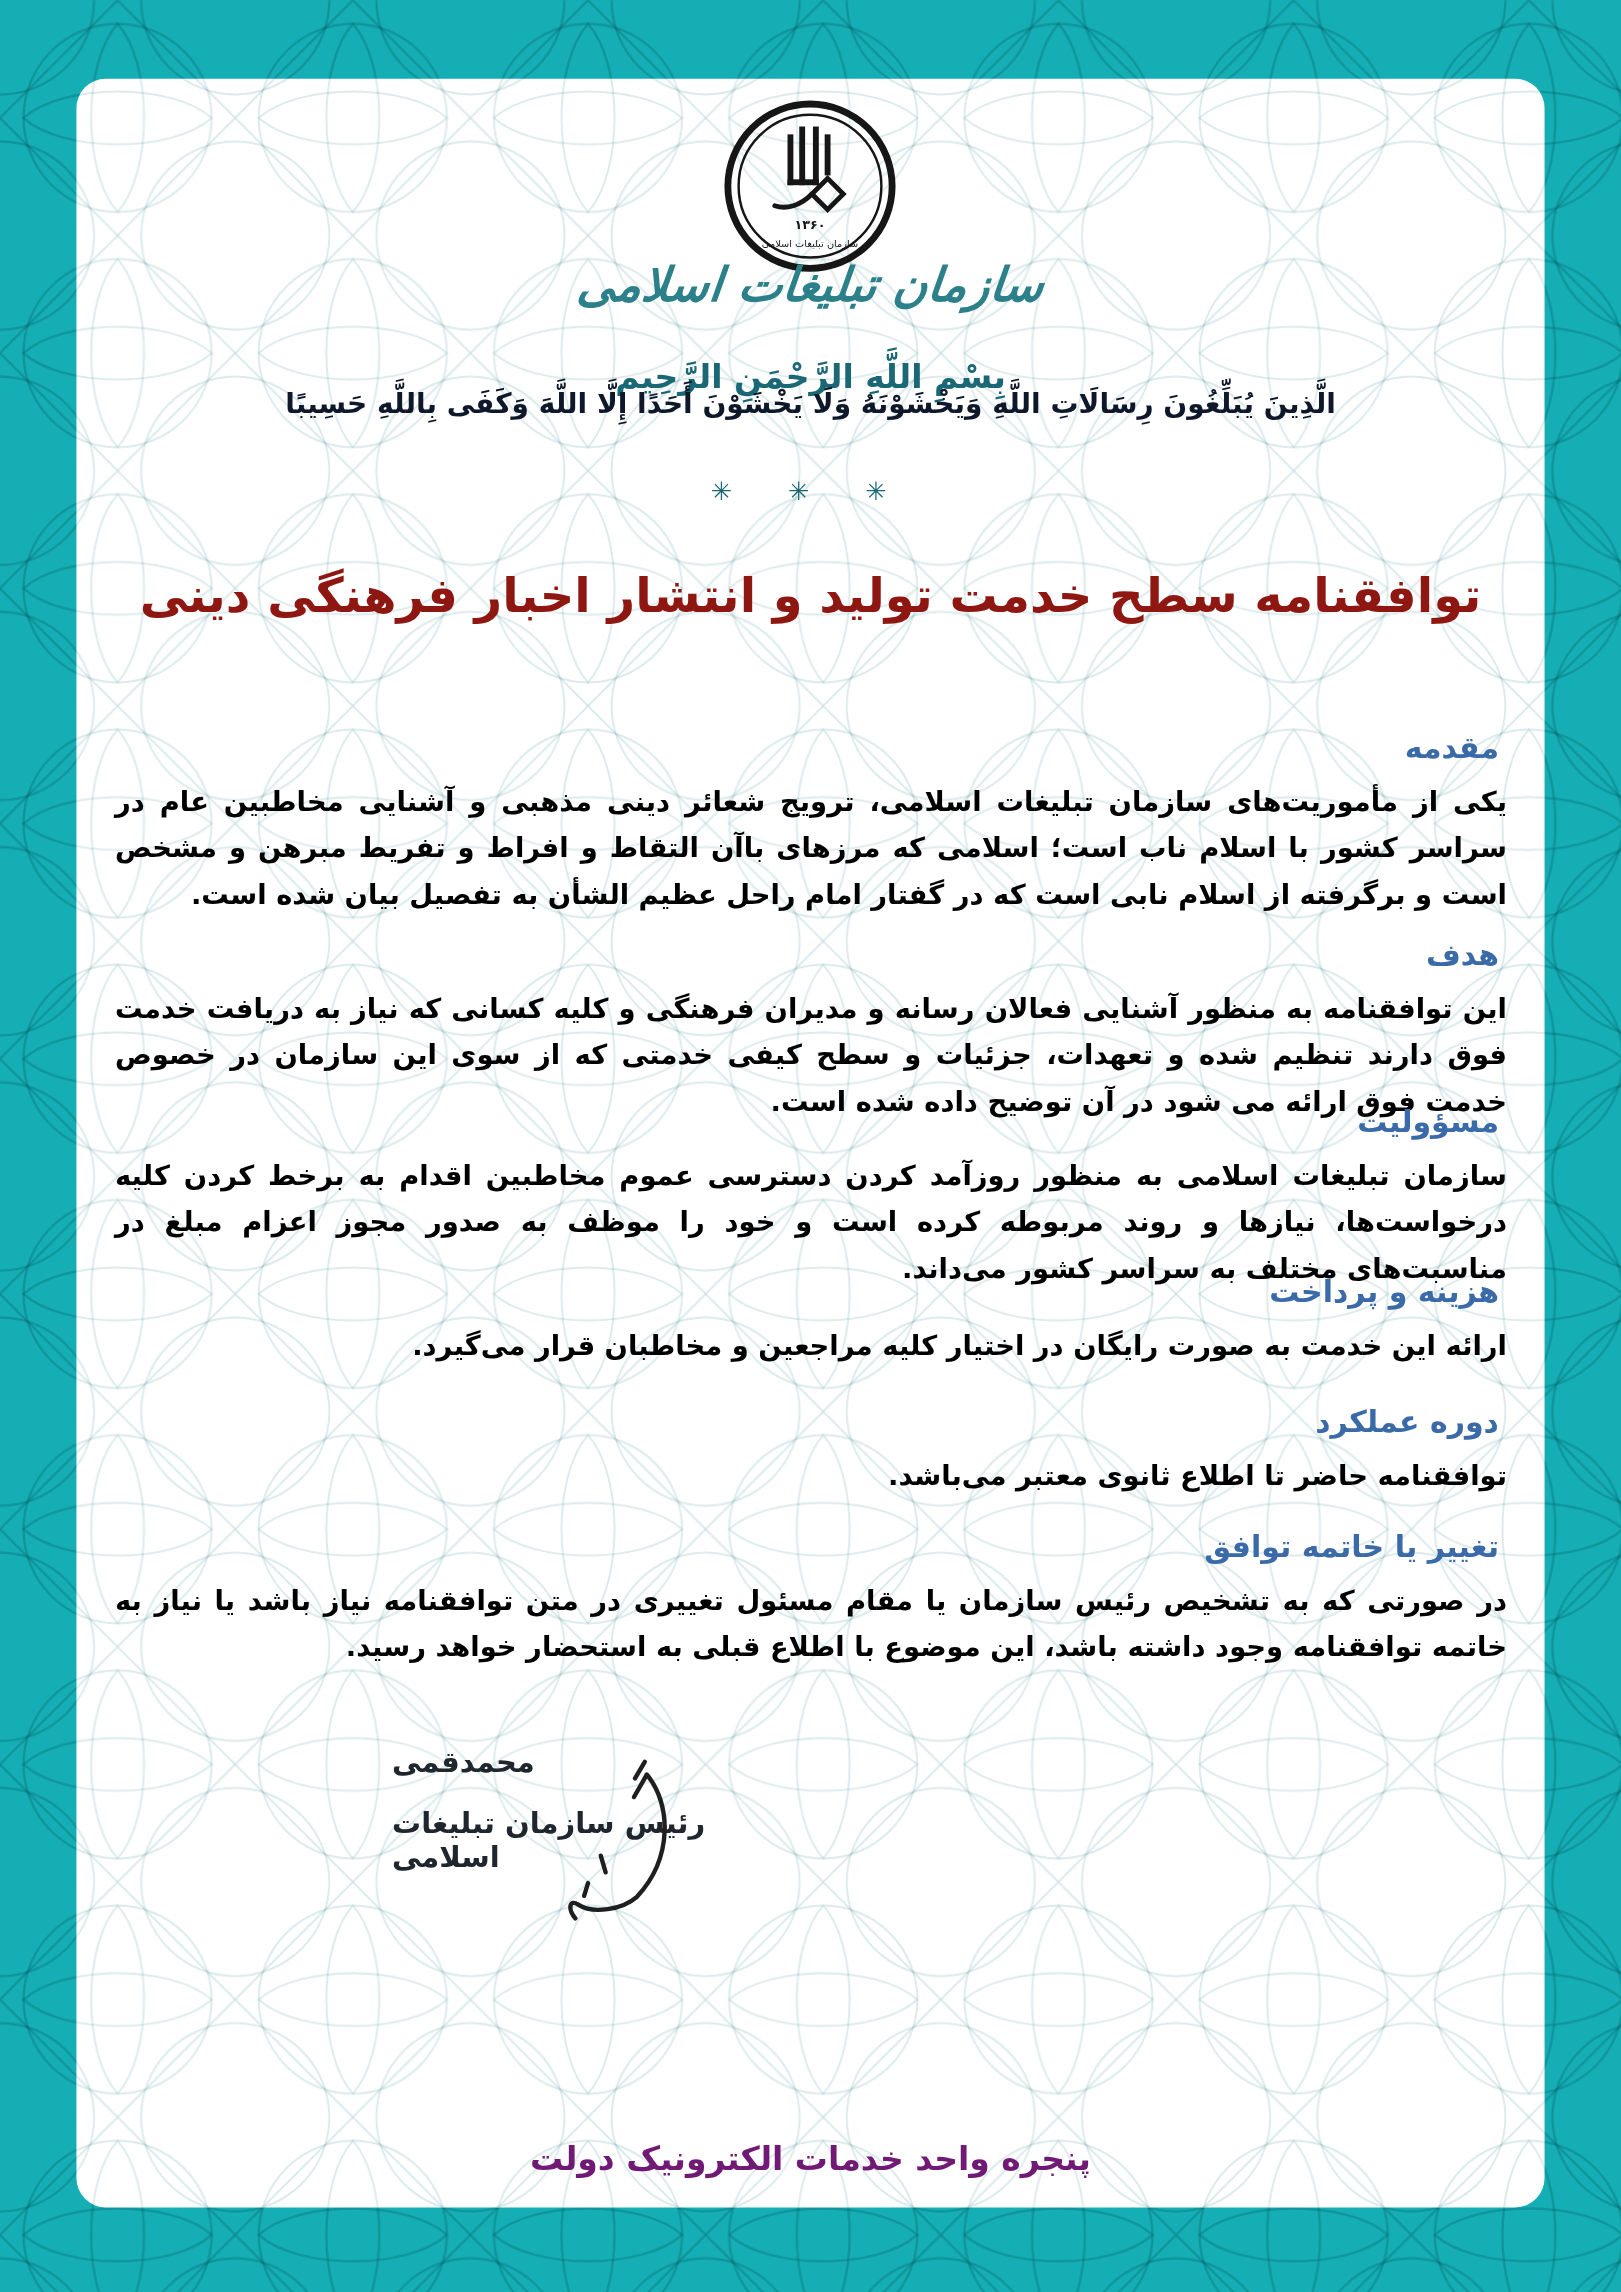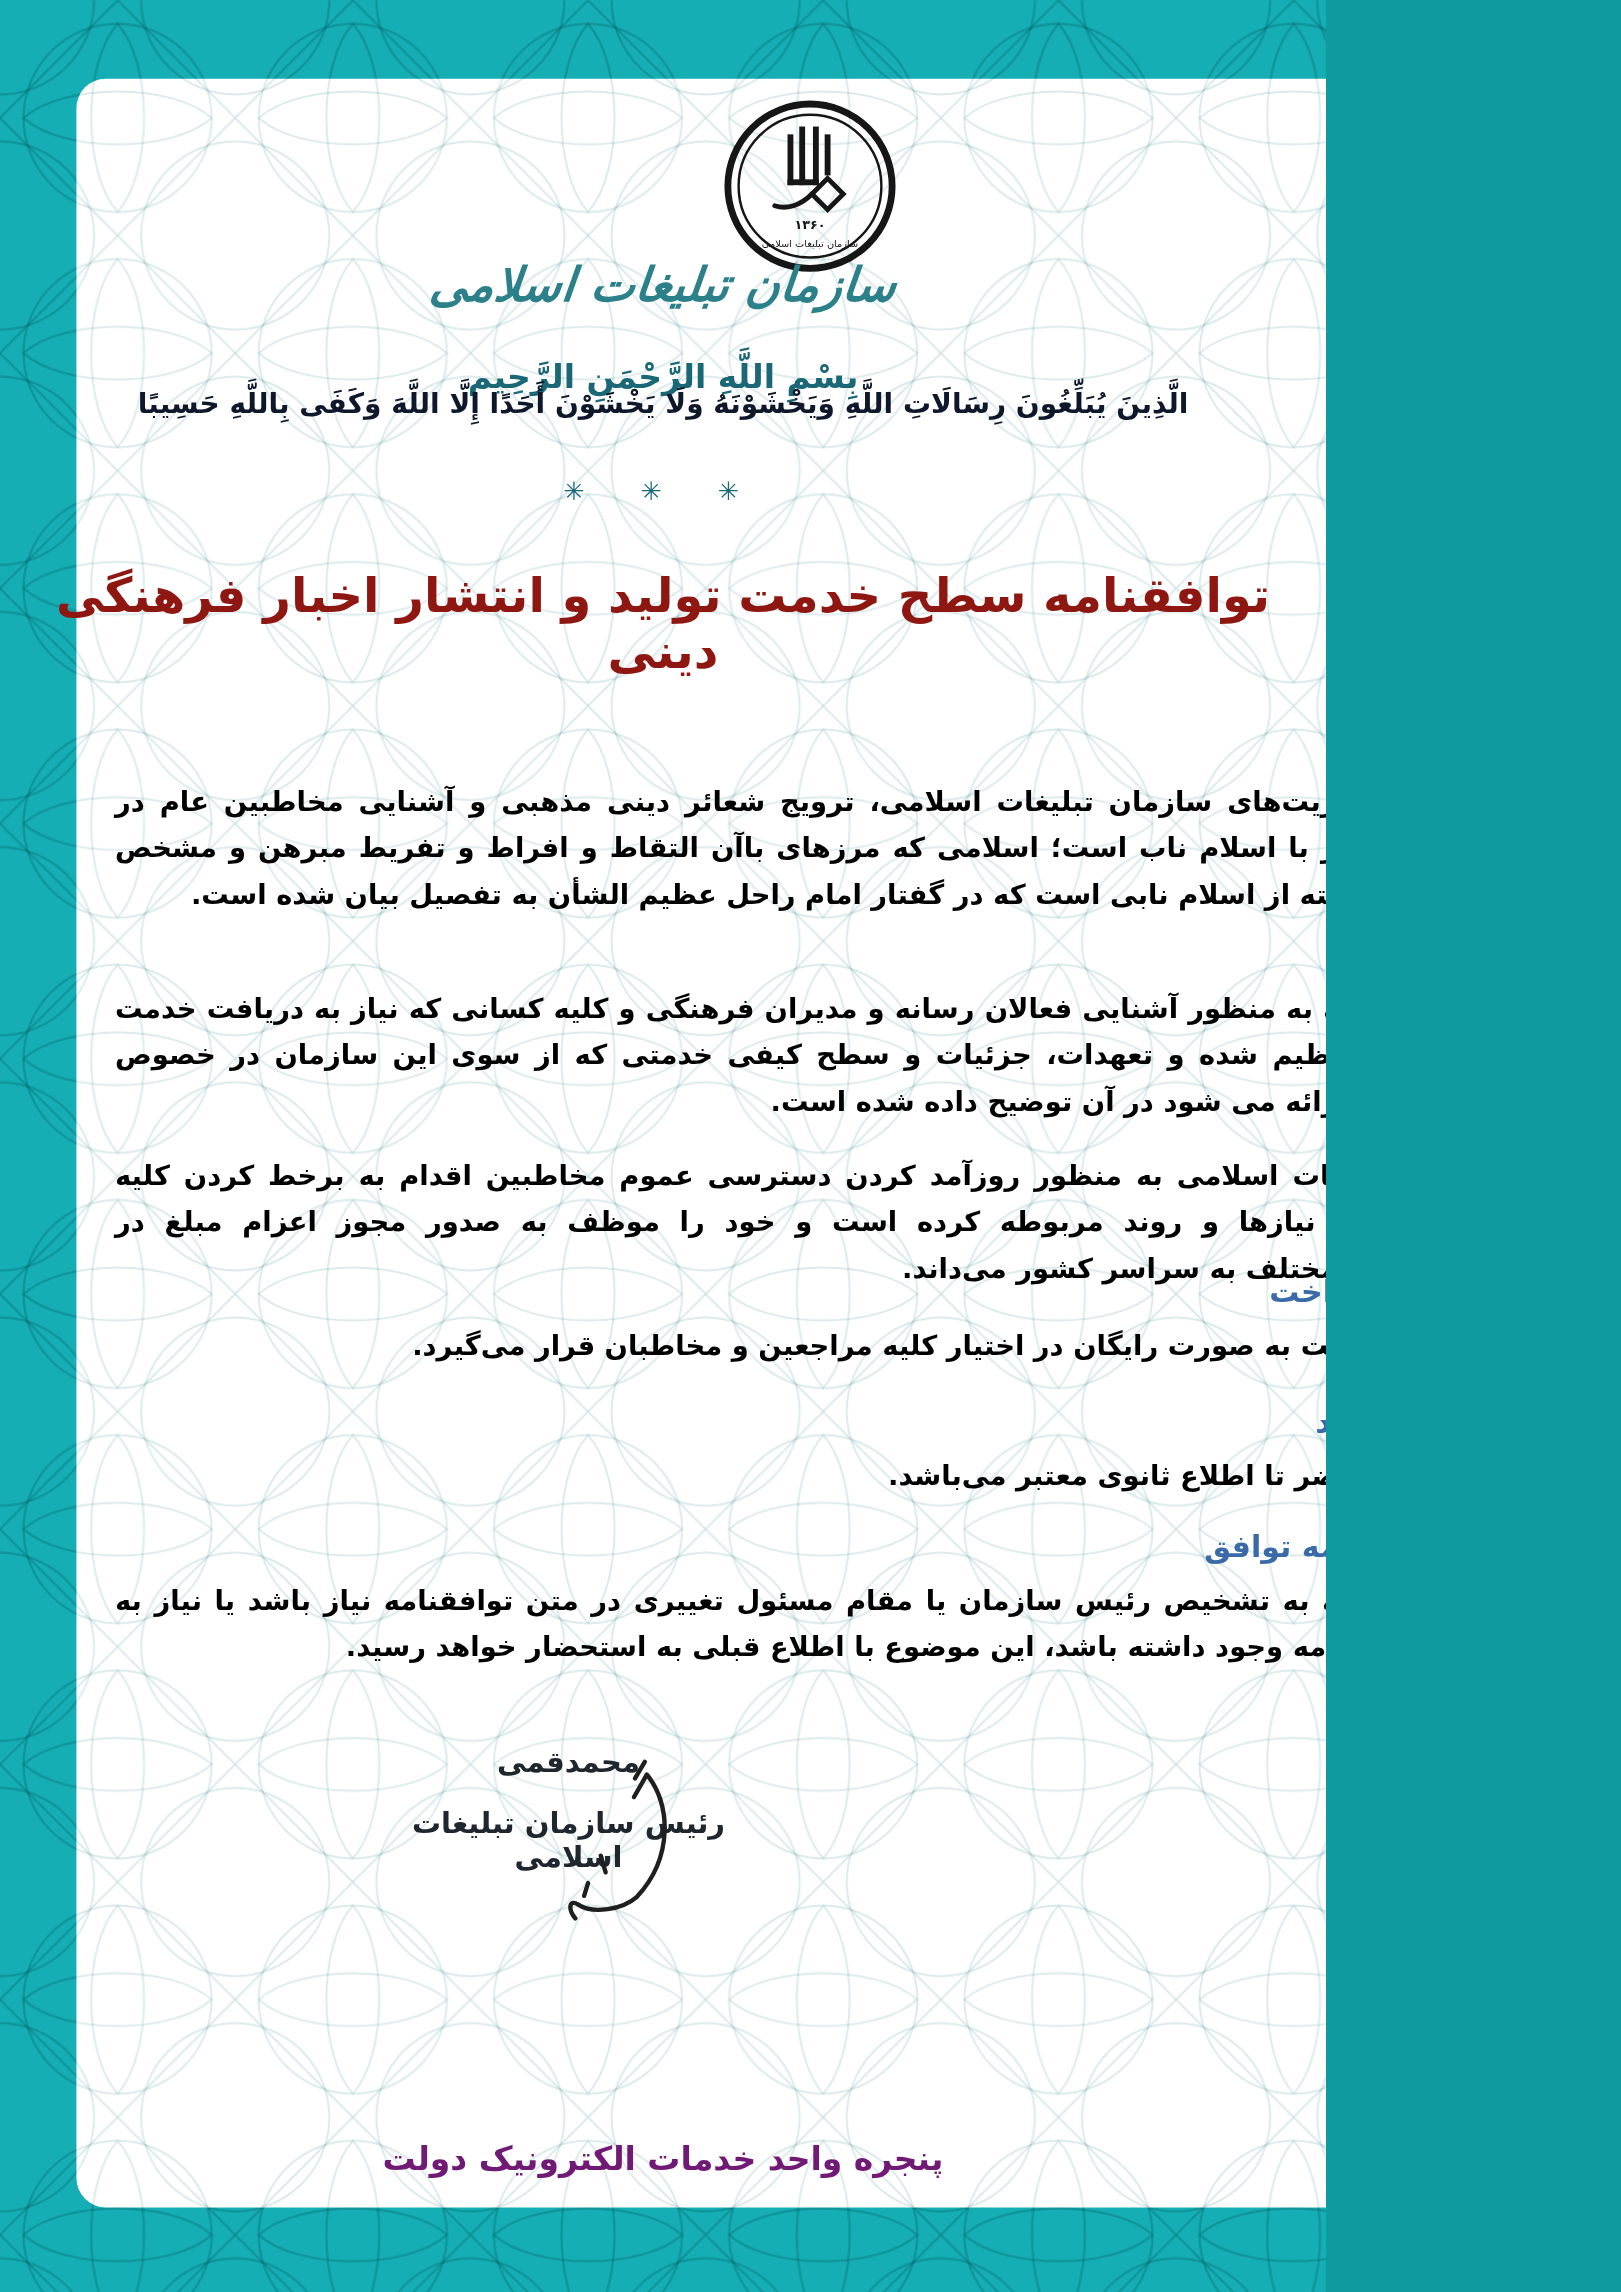--- a/index.html
+++ b/index.html
@@ -1,17 +1,17 @@
 <!DOCTYPE html>
 <html lang="fa"><head>
 <meta charset="utf-8">
 <style>
   html,body { margin:0; padding:0; background:#0f9aa0; }
   .page {
-    position:relative; width:1326px; height:2293px;
+    position:relative; width:1621px; height:2293px;
     font-family:"DejaVu Sans", sans-serif; overflow:hidden;
     background:#16aeb5;
   }
   .bg { position:absolute; left:0; top:0; }
   .abs { position:absolute; }
   .centered { left:0; right:0; text-align:center; }
   .calligraphy {
     top:257px; font-size:47px; font-weight:bold; font-style:italic;
     color:#2c808a; transform:skewX(-6deg); letter-spacing:2px;
   }
@@ -22,21 +22,21 @@
   .sec { left:115px; width:1392px; direction:rtl; }
   .sec h2 { margin:8px; font-size:30px; font-weight:bold; color:#3a6aa8; text-align:right; }
   .sec p  { margin:13.7px 0 0 0; font-size:27.4px; font-weight:bold; color:#000000;
             line-height:1.7; text-align:justify; }
   .sec-1 { top:722px; }
   .sec-2 { top:929px; }
   .sec-3 { top:1096px; }
   .sec-4 { top:1266px; }
   .sec-5 { top:1396px; }
   .sec-6 { top:1521px; }
-  .sig-block { left:392px; top:1745px; width:353px; text-align:center;
+  .sig-block { left:392px; top:1745px; width:353px; text-align:left;
                color:#20262e; direction:rtl; }
   .sig-name { font-size:29px; font-weight:bold; }
   .sig-role { font-size:29px; font-weight:bold; margin-top:27.4px; }
   .footer { top:2139px; font-size:33px; font-weight:bold; color:#701a75; }
   .emblem-year { font-size:13px; font-weight:bold; }
   .emblem-org  { font-size:10px; }
 </style>
 </head>
 <body>
 

